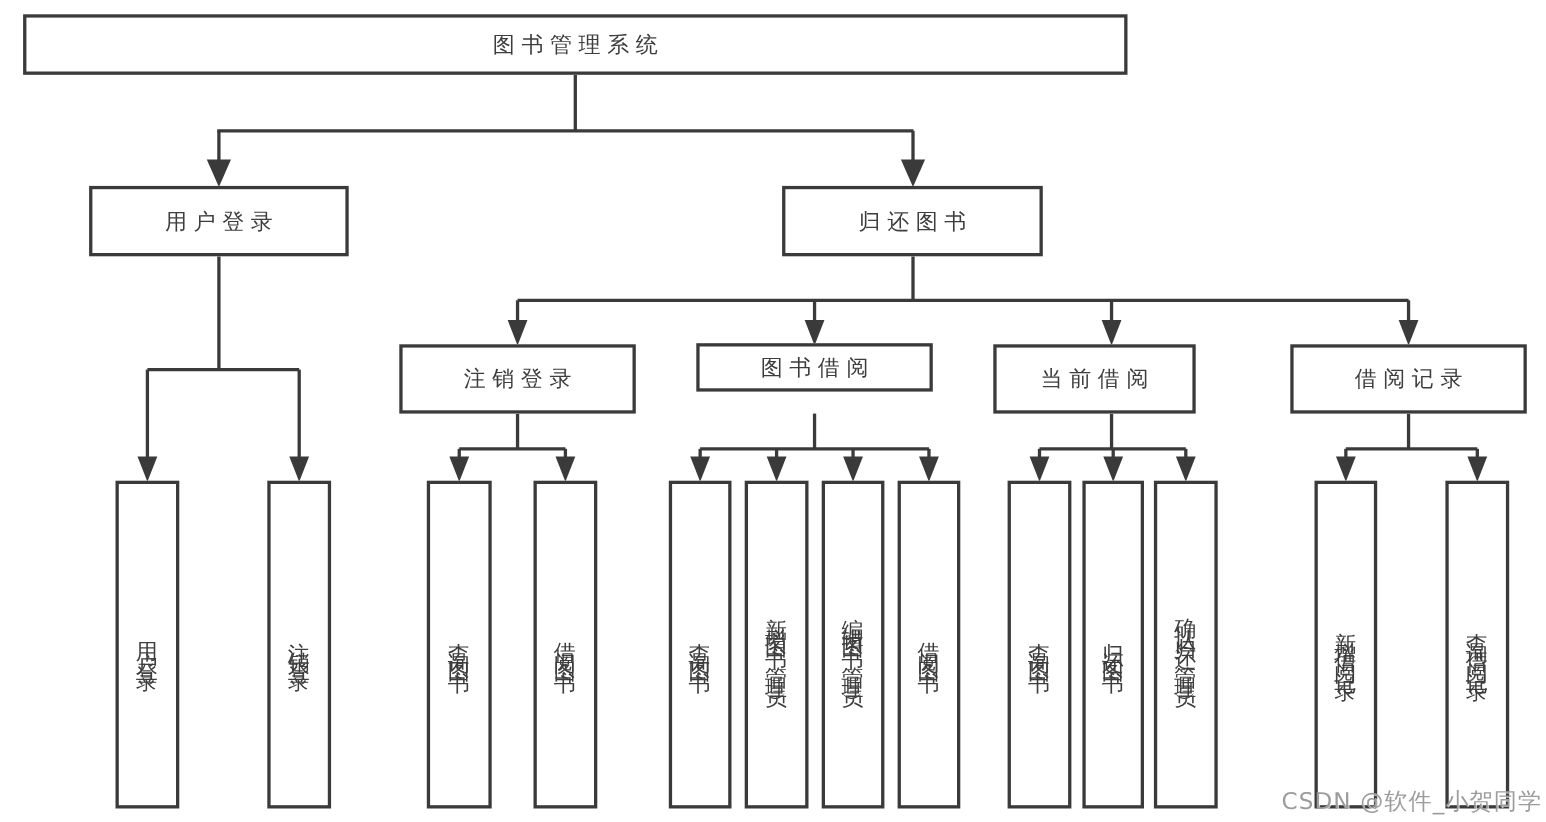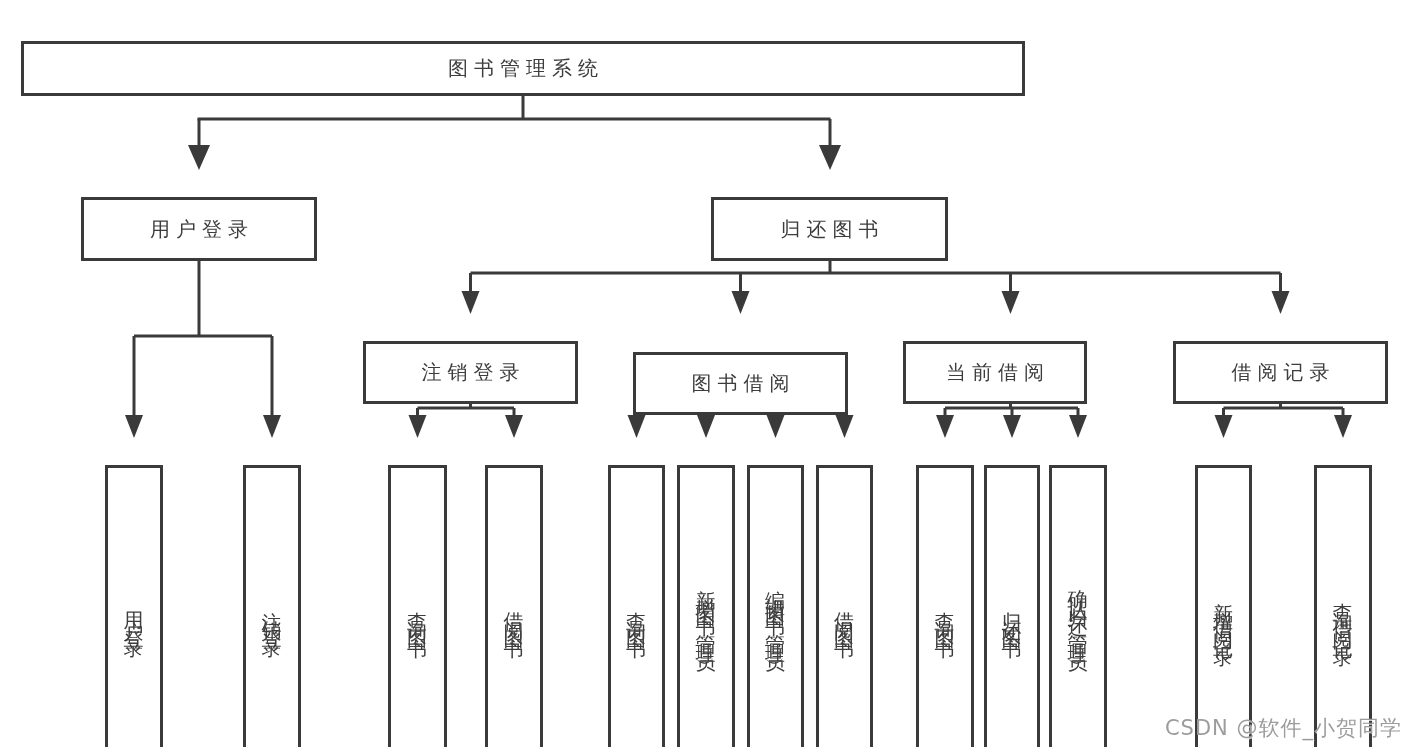--- a/index.html
+++ b/index.html
@@ -13,21 +13,20 @@
   #connectors{position:absolute;left:0;top:0;width:1405px;height:747px;}
   .node{
     position:absolute;
     box-sizing:border-box;
     border:3px solid #3a3a3a;
     background:#ffffff;
     display:flex;
     align-items:center;
     justify-content:center;
     color:#3d3d3d;
-    margin-top:28px;
   }
   .hnode span{
     font-size:20px;
     letter-spacing:6px;
     text-indent:6px;
     white-space:nowrap;
     color:#3d3d3d;
   }
   .vnode span{
     writing-mode:vertical-rl;
@@ -131,21 +130,21 @@
   <div class="node hnode" style="left:81px;top:169px;width:236px;height:64px;">
     <span>用户登录</span>
   </div>
   <div class="node hnode" style="left:711px;top:169px;width:237px;height:64px;">
     <span>归还图书</span>
   </div>
 
   <div class="node hnode" style="left:363px;top:313px;width:215px;height:63px;">
     <span>注销登录</span>
   </div>
-  <div class="node hnode" style="left:633px;top:324px;width:215px;height:63px;">
+  <div class="node hnode" style="left:633px;top:312px;width:215px;height:44px;">
     <span>图书借阅</span>
   </div>
   <div class="node hnode" style="left:903px;top:313px;width:184px;height:63px;">
     <span>当前借阅</span>
   </div>
   <div class="node hnode" style="left:1173px;top:313px;width:215px;height:63px;">
     <span>借阅记录</span>
   </div>
 
   <div class="node vnode" style="left:105px;top:437px;width:58px;height:298px;">

